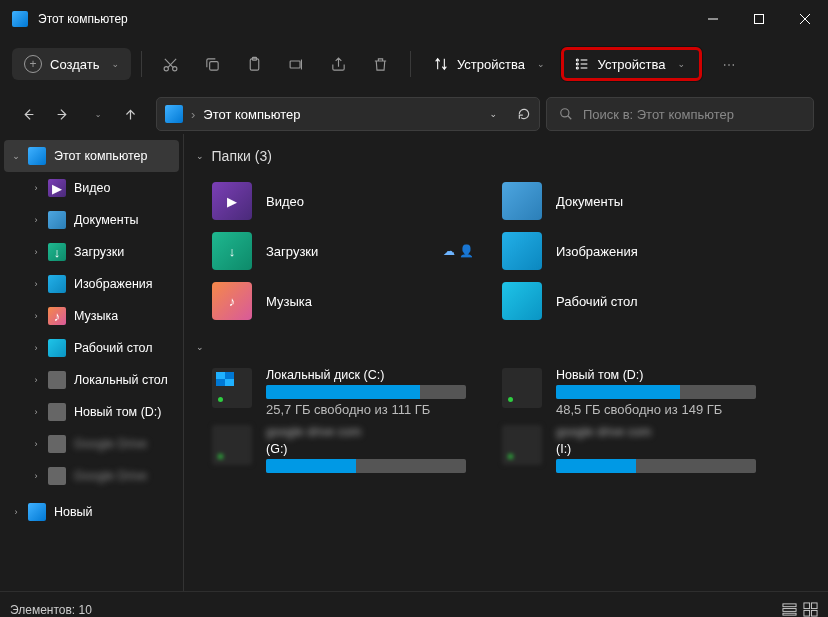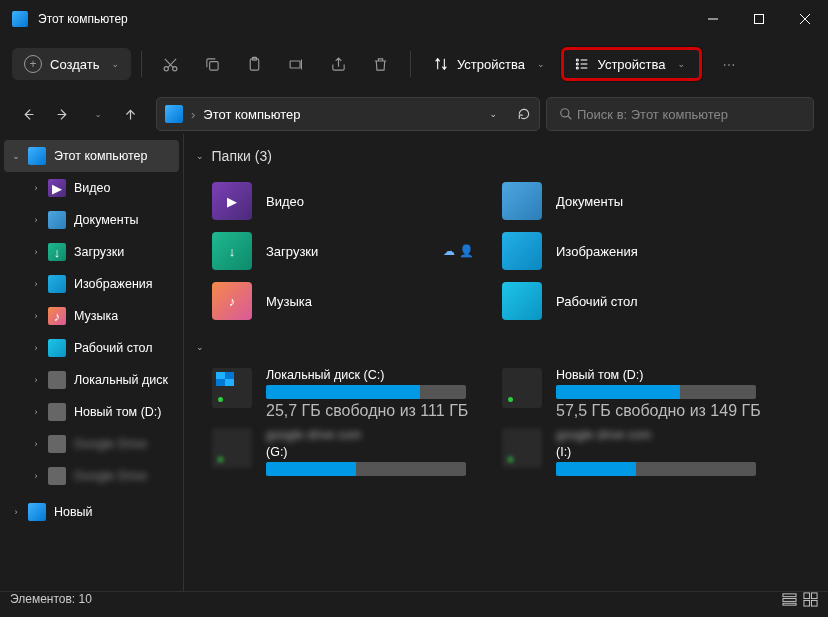--- a/index.html
+++ b/index.html
@@ -21,21 +21,21 @@
 .tb-drop svg{width:16px;height:16px}
 .chev{margin-left:4px;color:#999;font-size:9px}
 .navbar{height:40px;display:flex;align-items:center;padding:0 14px;gap:6px;margin-top:4px}
 .nav-btn{width:28px;height:28px;display:flex;align-items:center;justify-content:center;color:#ccc}
 .nav-btn svg{width:13px;height:13px}
 .nav-btn .chev{font-size:8px}
 .addr{flex:1;height:34px;background:#2b2b2b;border:1px solid #3d3d3d;border-radius:5px;display:flex;align-items:center;padding:0 8px;gap:8px;margin-left:6px}
 .addr-icon{width:18px;height:18px;background:linear-gradient(135deg,#3fb1ff,#0078d4);border-radius:2px}
 .addr-sep{color:#888}
 .addr-refresh{margin-left:auto;color:#ccc}
-.search{width:268px;height:34px;background:#2b2b2b;border:1px solid #3d3d3d;border-radius:5px;display:flex;align-items:center;padding:0 12px;gap:4px;color:#888}
+.search{width:268px;height:34px;background:#2b2b2b;border:1px solid #3d3d3d;border-radius:5px;display:flex;align-items:center;padding:0 12px;gap:10px;color:#888}
 .main{flex:1;display:flex;overflow:hidden}
 .sidebar{width:184px;border-right:1px solid #333;padding:6px 4px;overflow:hidden}
 .tree-item{height:32px;display:flex;align-items:center;gap:6px;padding-left:6px;border-radius:4px}
 .tree-item.sel{background:#383838}
 .tree-item.sub{padding-left:26px}
 .tree-exp{width:12px;color:#aaa;font-size:9px;text-align:center}
 .tree-icon{width:18px;height:18px;border-radius:2px;display:flex;align-items:center;justify-content:center;margin-right:2px}
 .tree-label{font-size:12.5px;white-space:nowrap;overflow:hidden;text-overflow:ellipsis}
 .tree-item.blurred .tree-label{filter:blur(3px);color:#888}
 .content{flex:1;overflow:auto;padding:8px 8px 0 8px}
@@ -54,22 +54,22 @@
 .drive{width:290px;padding:4px;display:flex;gap:14px;border-radius:4px}
 .drive-icon{width:40px;height:40px;background:#2a2a2a;border-radius:3px;position:relative;display:flex;align-items:flex-end}
 .drive-icon.win::before{content:"";position:absolute;top:4px;left:4px;width:18px;height:14px;background:conic-gradient(#0078d4 0 25%,#1fb1ff 25% 50%,#0078d4 50% 75%,#1fb1ff 75%)}
 .drive-icon.blurred{filter:blur(2px)}
 .drive-led{position:absolute;bottom:6px;left:6px;width:5px;height:5px;border-radius:50%;background:#2ecc40}
 .drive-body{flex:1;display:flex;flex-direction:column;gap:3px}
 .drive-name{font-size:12.5px}
 .drive-name.blurred{filter:blur(3px);color:#aaa}
 .drive-bar{height:14px;background:#555;border-radius:2px;overflow:hidden;width:200px}
 .drive-fill{height:100%;background:#0099e5}
-.drive-sub{font-size:16px;color:#bbb}
-.statusbar{height:26px;border-top:1px solid #2e2e2e;display:flex;align-items:flex-start;padding:0 10px;font-size:12px;color:#ccc}
+.drive-sub{font-size:13px;color:#bbb}
+.statusbar{height:26px;border-top:1px solid #2e2e2e;display:flex;align-items:flex-end;padding:0 10px;font-size:12px;color:#ccc}
 .statusbar .views{margin-left:auto;display:flex;gap:6px}
 .statusbar .views svg{width:15px;height:15px}
 .sync-icn{color:#6db4ff}
 </style>
 </head>
 <body>
 
 <div class="window">
 
 <div class="titlebar">
@@ -228,21 +228,21 @@
           <span class="tree-label">Музыка</span>
         </div>
     <div class="tree-item sub">
           <span class="tree-exp">›</span>
           <div class="tree-icon folder-desk"></div>
           <span class="tree-label">Рабочий стол</span>
         </div>
     <div class="tree-item sub">
           <span class="tree-exp">›</span>
           <div class="tree-icon" style="background:#666"></div>
-          <span class="tree-label">Локальный диск</span>
+          <span class="tree-label">Локальный стол</span>
         </div>
     <div class="tree-item sub">
           <span class="tree-exp">›</span>
           <div class="tree-icon" style="background:#666"></div>
           <span class="tree-label">Новый том (D:)</span>
         </div>
     <div class="tree-item sub blurred">
           <span class="tree-exp">›</span>
           <div class="tree-icon" style="background:#666"></div>
           <span class="tree-label">Google Drive</span>
@@ -310,21 +310,21 @@
       </div>
       <div class="drive">
         <div class="drive-icon">
               <span class="drive-led"></span>
             </div>
         <div class="drive-body">
           <div class="drive-name">Новый том (D:)</div>
           <div class="drive-bar">
                 <div class="drive-fill" style="width:62%"></div>
               </div>
-          <div class="drive-sub">57,5 ГБ свободно из 149 ГБ</div>
+          <div class="drive-sub">48,5 ГБ свободно из 149 ГБ</div>
         </div>
       </div>
       <div class="drive">
         <div class="drive-icon blurred">
               <span class="drive-led"></span>
             </div>
         <div class="drive-body">
           <div class="drive-name blurred">google drive com</div>
           <div class="drive-name">(G:)</div>
           <div class="drive-bar">

